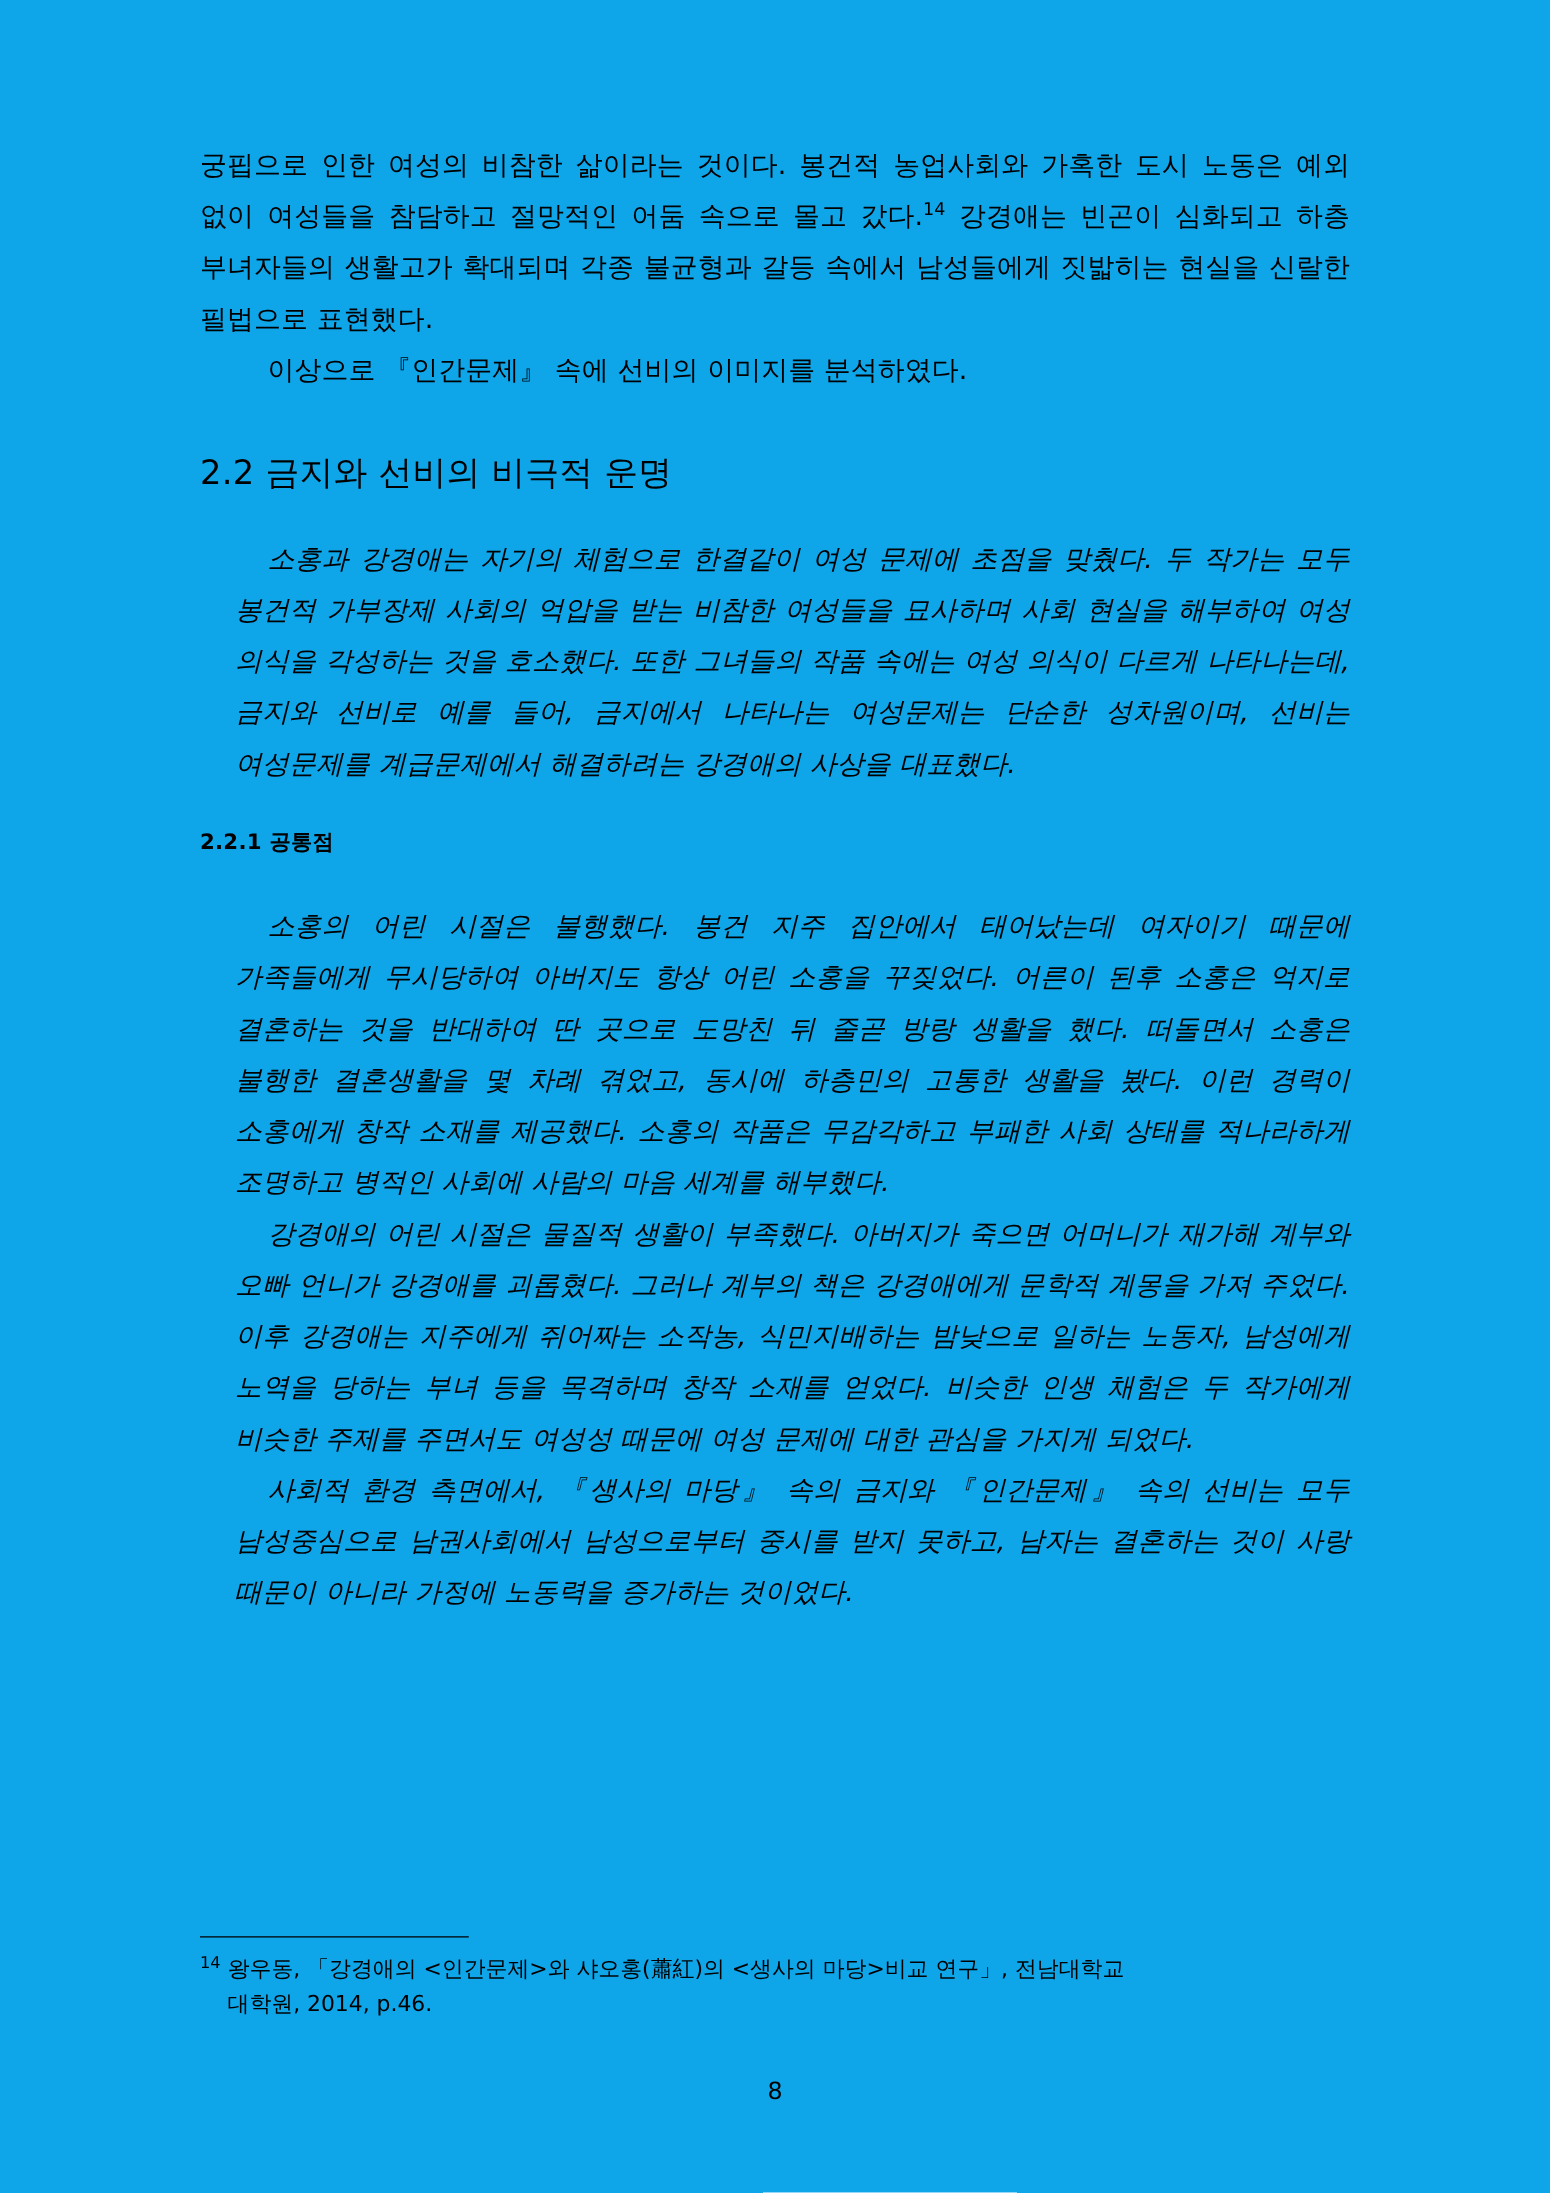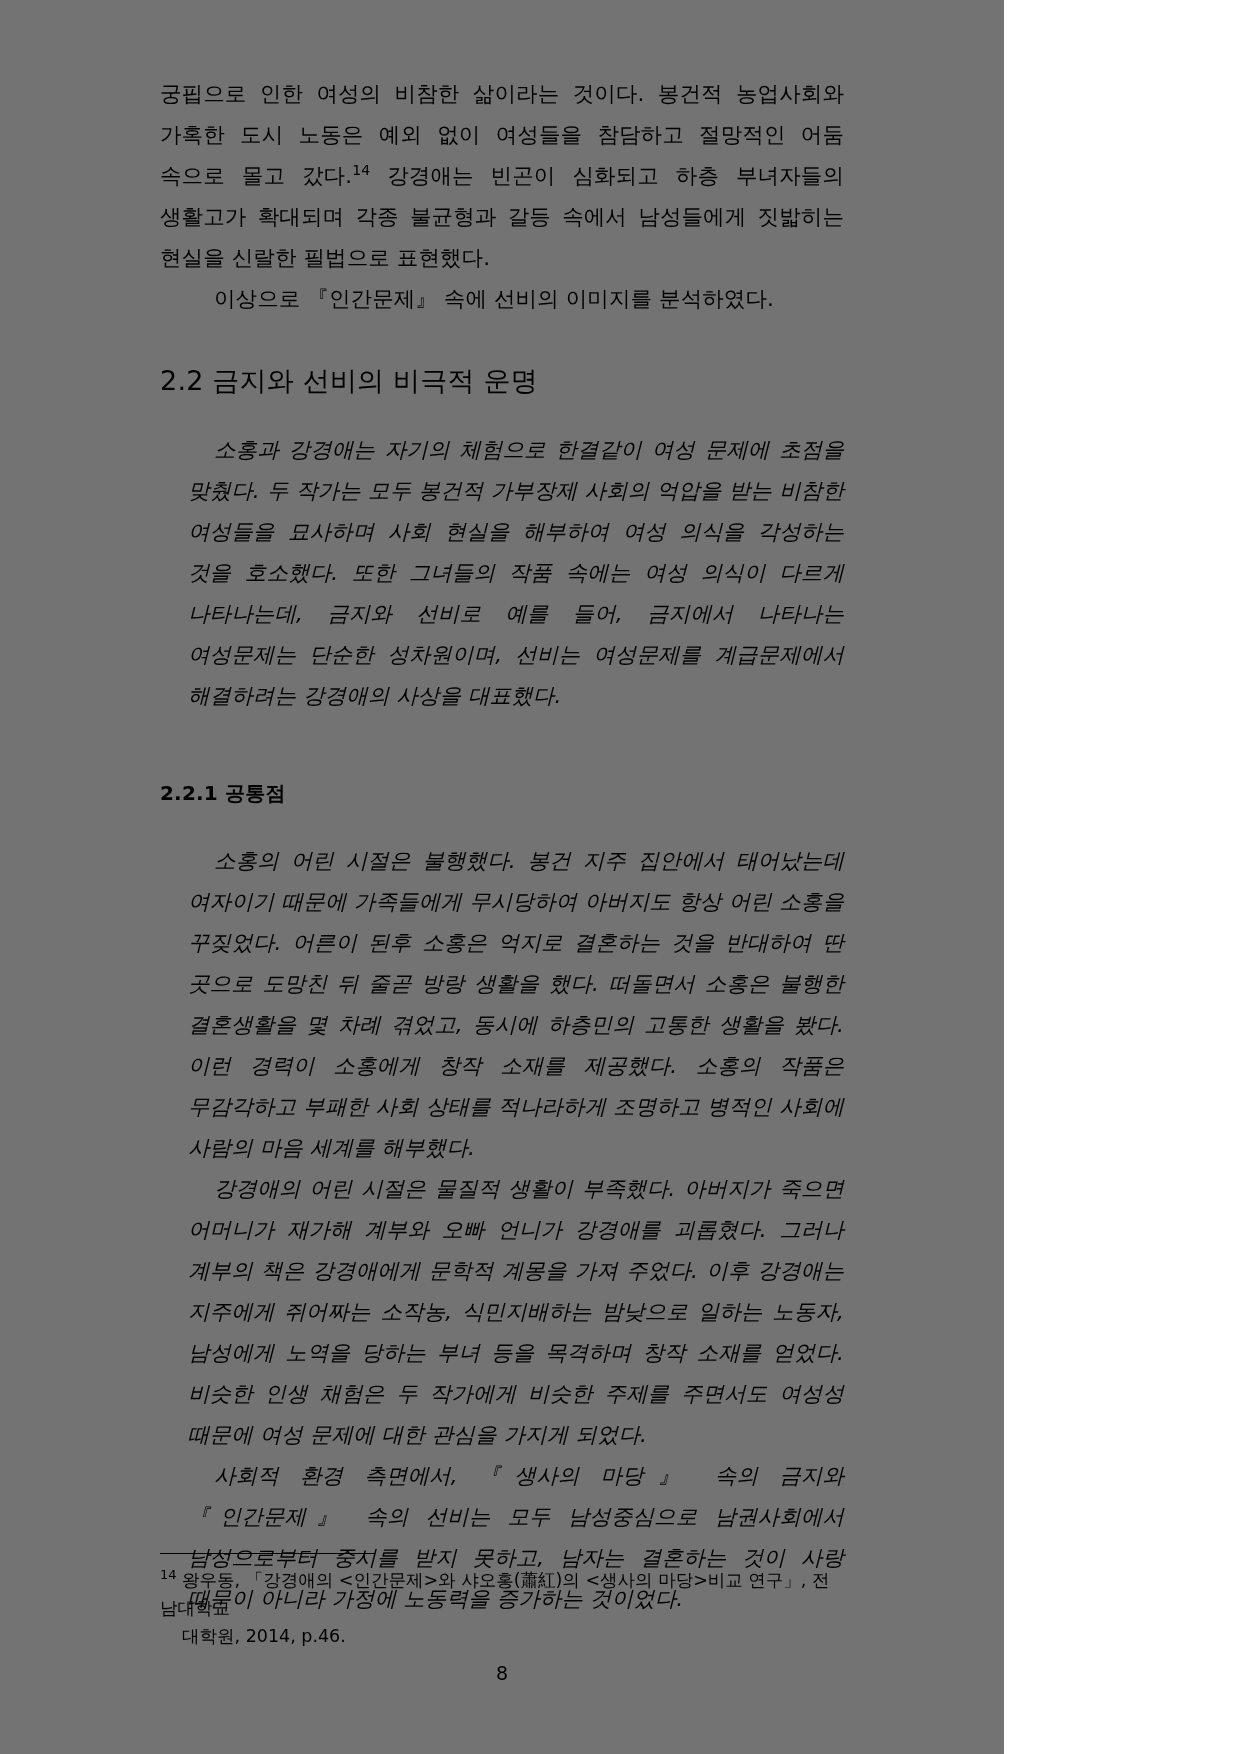--- a/index.html
+++ b/index.html
@@ -6,25 +6,25 @@
     margin: 0;
     padding: 0;
     background: #ffffff;
   }
   body {
     font-family: "DejaVu Sans", "Liberation Sans", sans-serif;
     color: #000000;
   }
   .page {
     position: relative;
-    width: 1004px;
+    width: 1240px;
     height: 1754px;
-    background: #737373;
+    background: #0ea5e9;
     box-sizing: border-box;
-    padding: 73px 160px 0 160px;
+    padding: 112px 160px 0 160px;
     overflow: hidden;
   }
   .body-text {
     font-size: 21.5px;
     line-height: 41px;
     text-align: justify;
     text-justify: inter-word;
     letter-spacing: 0.1px;
     word-break: keep-all;
   }
@@ -41,35 +41,35 @@
     line-height: 0;
   }
   h2.heading {
     font-size: 27px;
     font-weight: normal;
     margin: 44px 0 0 0;
     letter-spacing: 0.2px;
     line-height: 36px;
   }
   h3.subheading {
-    font-size: 20px;
+    font-size: 17px;
     font-weight: bold;
-    margin: 60px 0 0 0;
+    margin: 25px 0 0 0;
     letter-spacing: 0.2px;
     line-height: 34px;
   }
   .para-block {
     margin-top: 30px;
     font-style: italic;
   }
   .footnote-area {
     position: absolute;
     left: 160px;
     right: 160px;
-    bottom: 104px;
+    bottom: 136px;
   }
   .footnote-rule {
     width: 215px;
     height: 0;
     border-top: 1.6px solid #000;
     margin-bottom: 12px;
   }
   .footnote {
     font-size: 17.5px;
     line-height: 28px;

